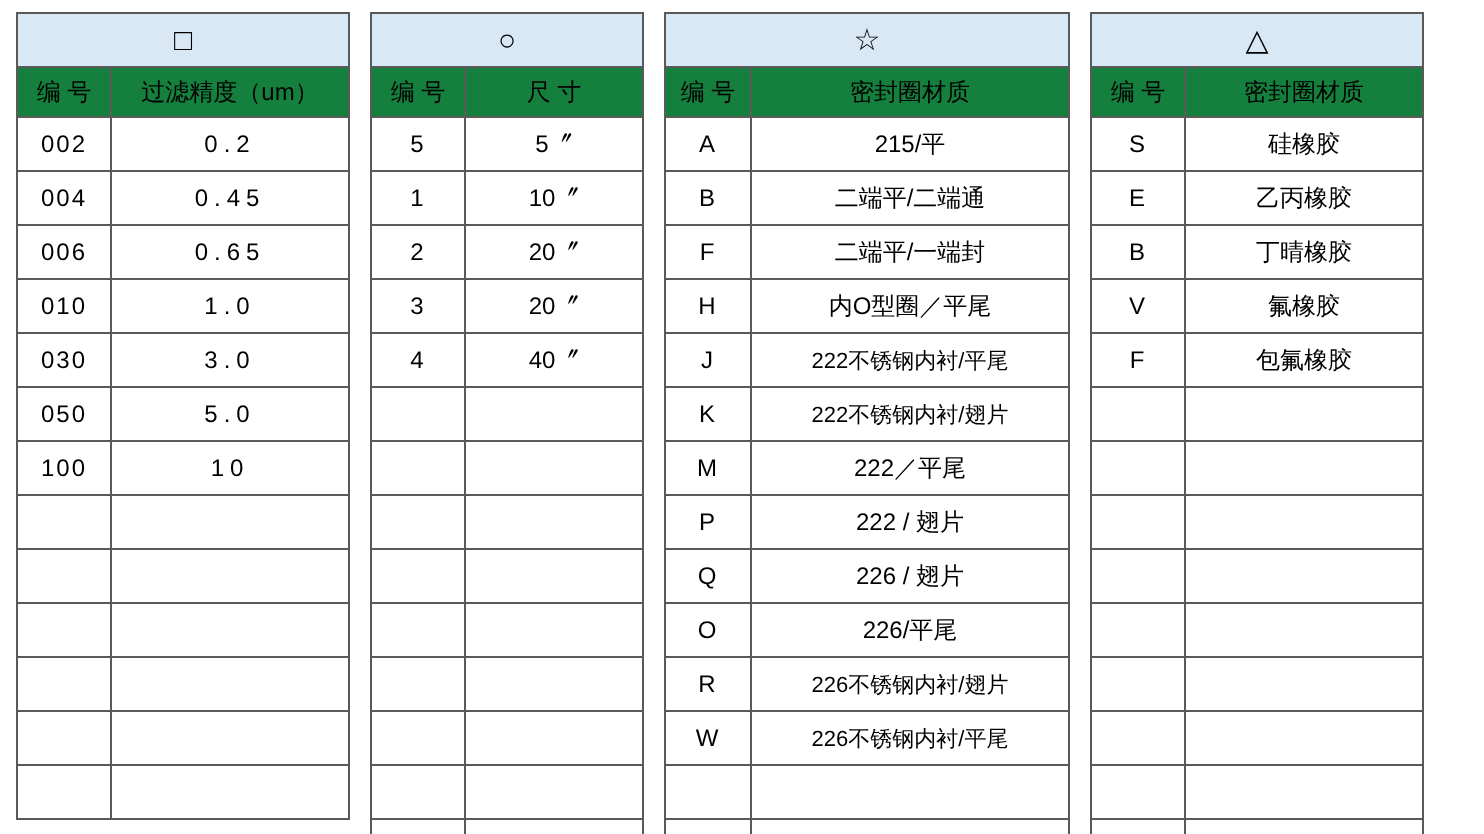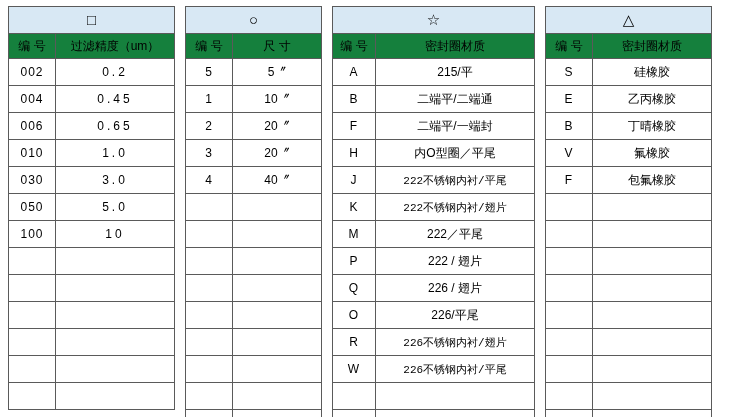--- a/index.html
+++ b/index.html
@@ -54,21 +54,20 @@
     height: 24px;
     background: #15803d;
     font-size: 12px;
   }
   .data-row td {
     height: 26px;
     font-size: 12px;
   }
   .data-row td.small {
     font-size: 11px;
-    font-family: Liberation Mono, monospace;
   }
   .empty td {
     height: 26px;
   }
 
   
   .t0 .c0 { width: 46px; }
   .t0 .c1 { width: 118px; }
 
   .t1 .c0 { width: 46px; }

